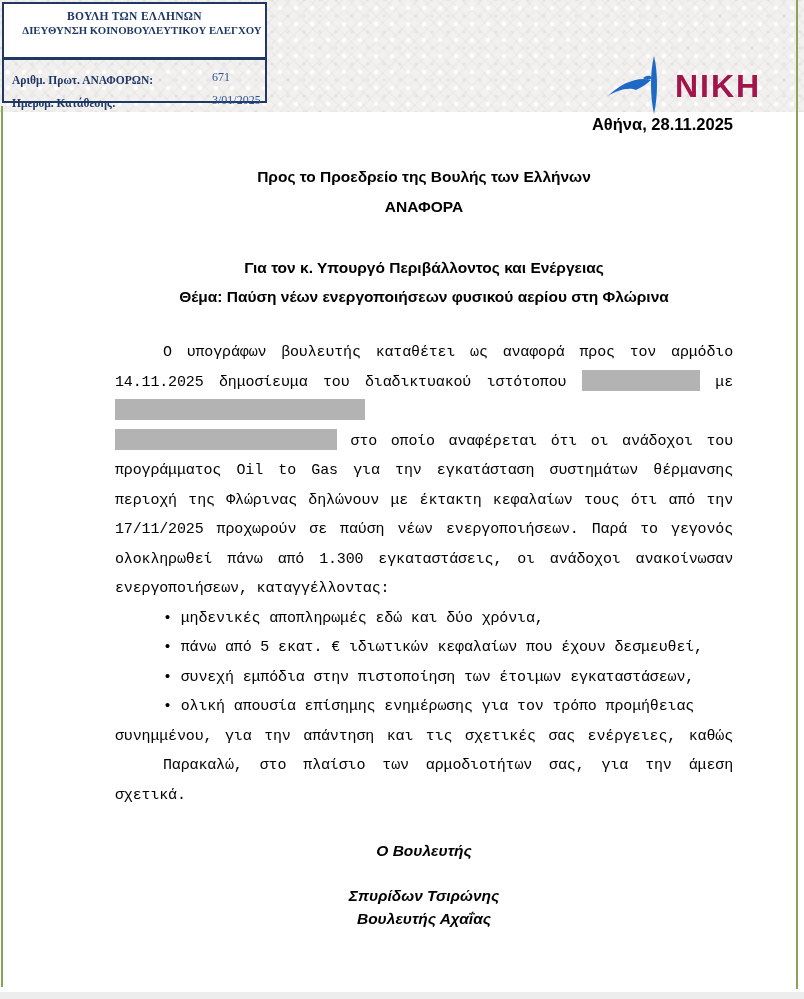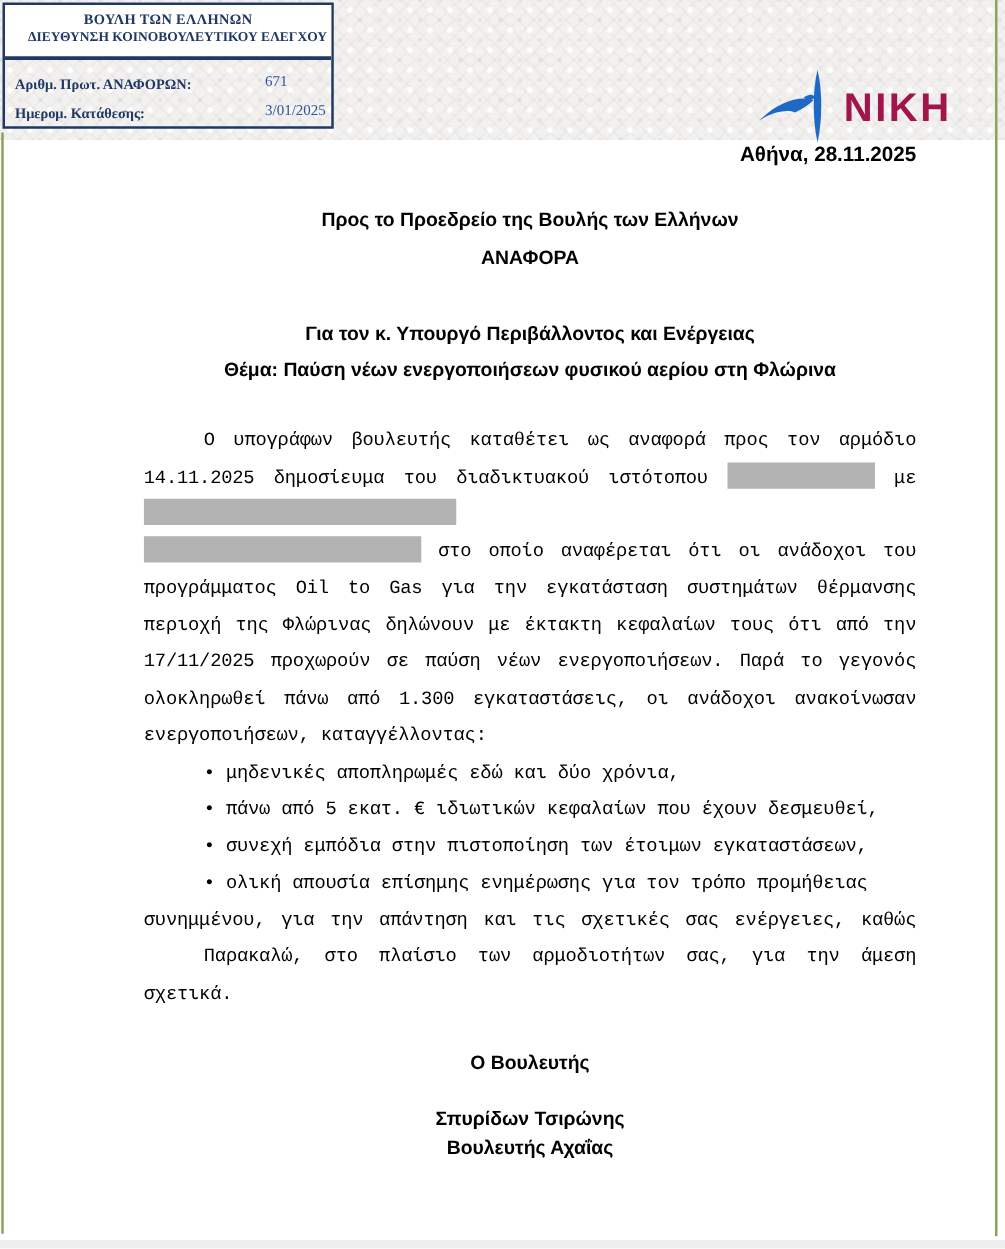--- a/index.html
+++ b/index.html
@@ -27,21 +27,21 @@
   .bottom-strip { position:absolute; left:0; top:992px; width:804px; height:7px; background:#ededed; }
 
   
   .stamp {
     position:absolute; left:2px; top:2px; width:265px; height:101px;
     border:2px solid #1f3864; background:transparent;
     font-family:"Liberation Serif","DejaVu Serif",serif; color:#1f3864;
   }
   .stamp-title {
     background:#fff; border-bottom:3px solid #1f3864;
-    text-align:center; font-weight:bold; padding:5px 0 8px 0;
+    text-align:center; font-weight:bold; padding:5px 0 20px 0;
     white-space:nowrap;
   }
   .stamp-title .t1 { font-size:11.5px; line-height:14px; letter-spacing:.3px; }
   .stamp-title .t2 { font-size:10.8px; line-height:14px;margin-left:15px; }
   .stamp-fields { padding:10px 0 0 8px; }
   .srow { position:relative; height:16px; margin-bottom:7px; }
   .slabel { font-weight:bold; font-size:11.5px; color:#1f3864; }
   .svalue { position:absolute; left:200px; top:0; font-size:12px; color:#2f5496; }
 
   
@@ -72,21 +72,21 @@
   }
   .line.left { text-align:left; text-align-last:left; }
   .line.indent { text-indent:48px; }
   .line .it { font-style:italic; }
   .redact {
     display:inline-block; background:#b3b3b3; height:21px; width:100px;
     vertical-align:-5px;
   }
 
   .sig { position:absolute; left:0; width:618px; text-align:center; font-weight:bold;
-         font-size:15.5px; line-height:18px; }
+         font-size:15.5px; line-height:18px;font-style:italic; }
   .sig1 { top:842px; }
   .sig2 { top:887px; }
   .sig3 { top:910px; }
 </style>
 </head>
 <body>
 
 <div class="page">
 
   <div class="band"></div>

